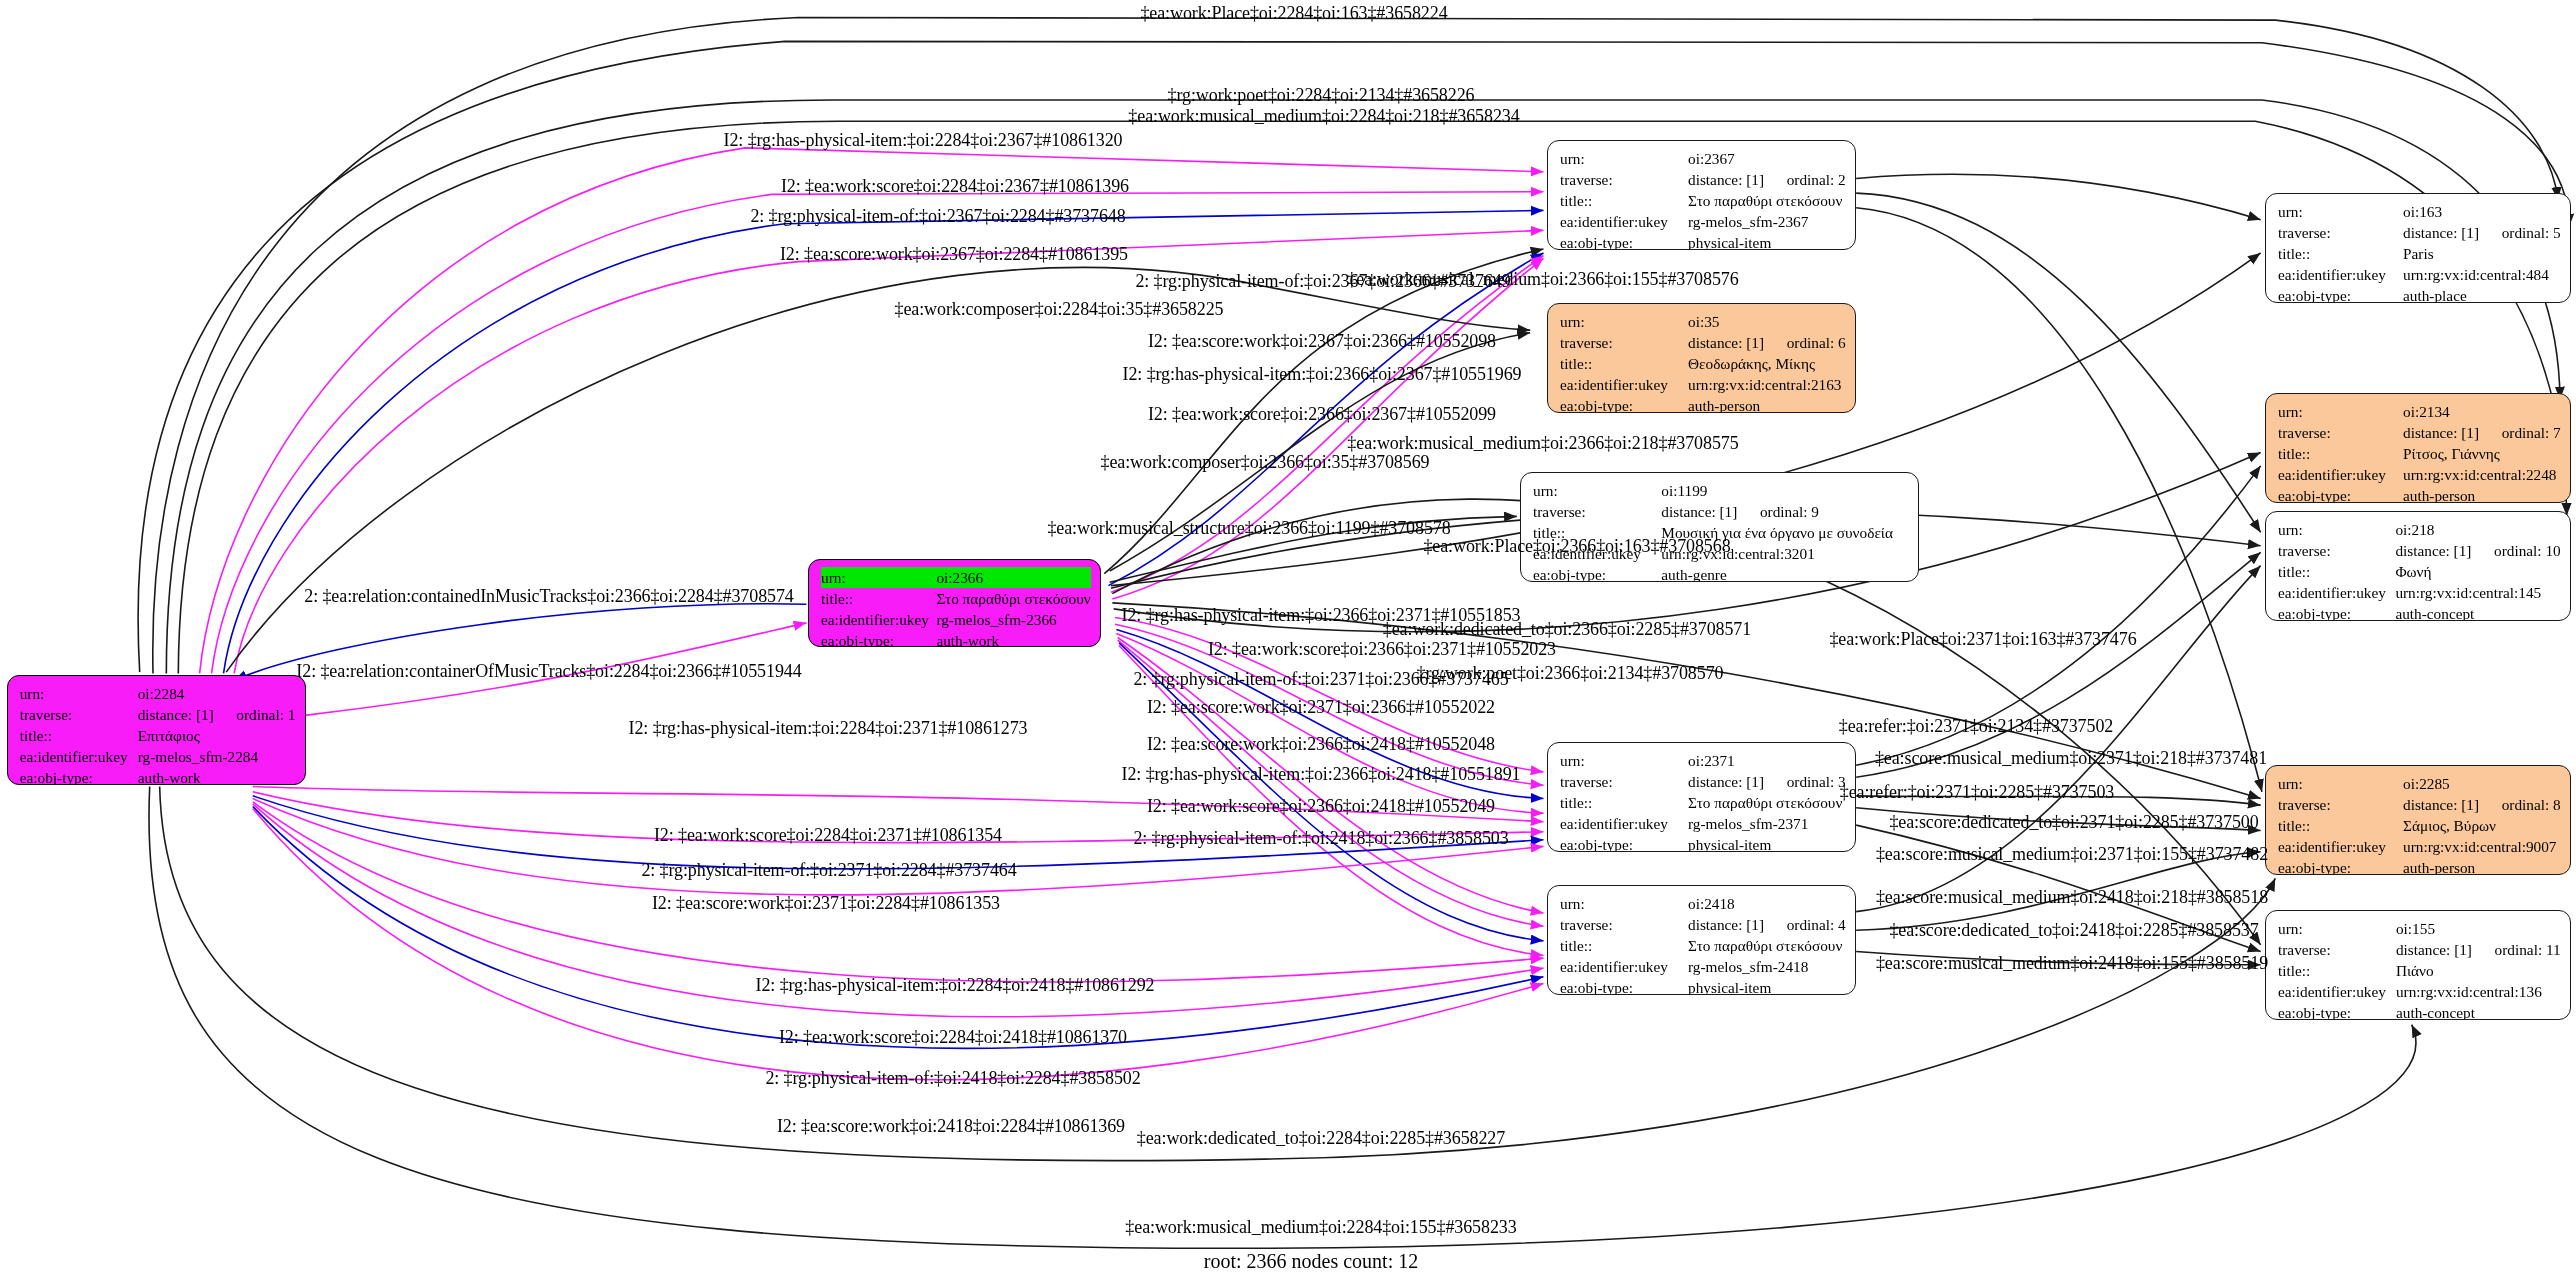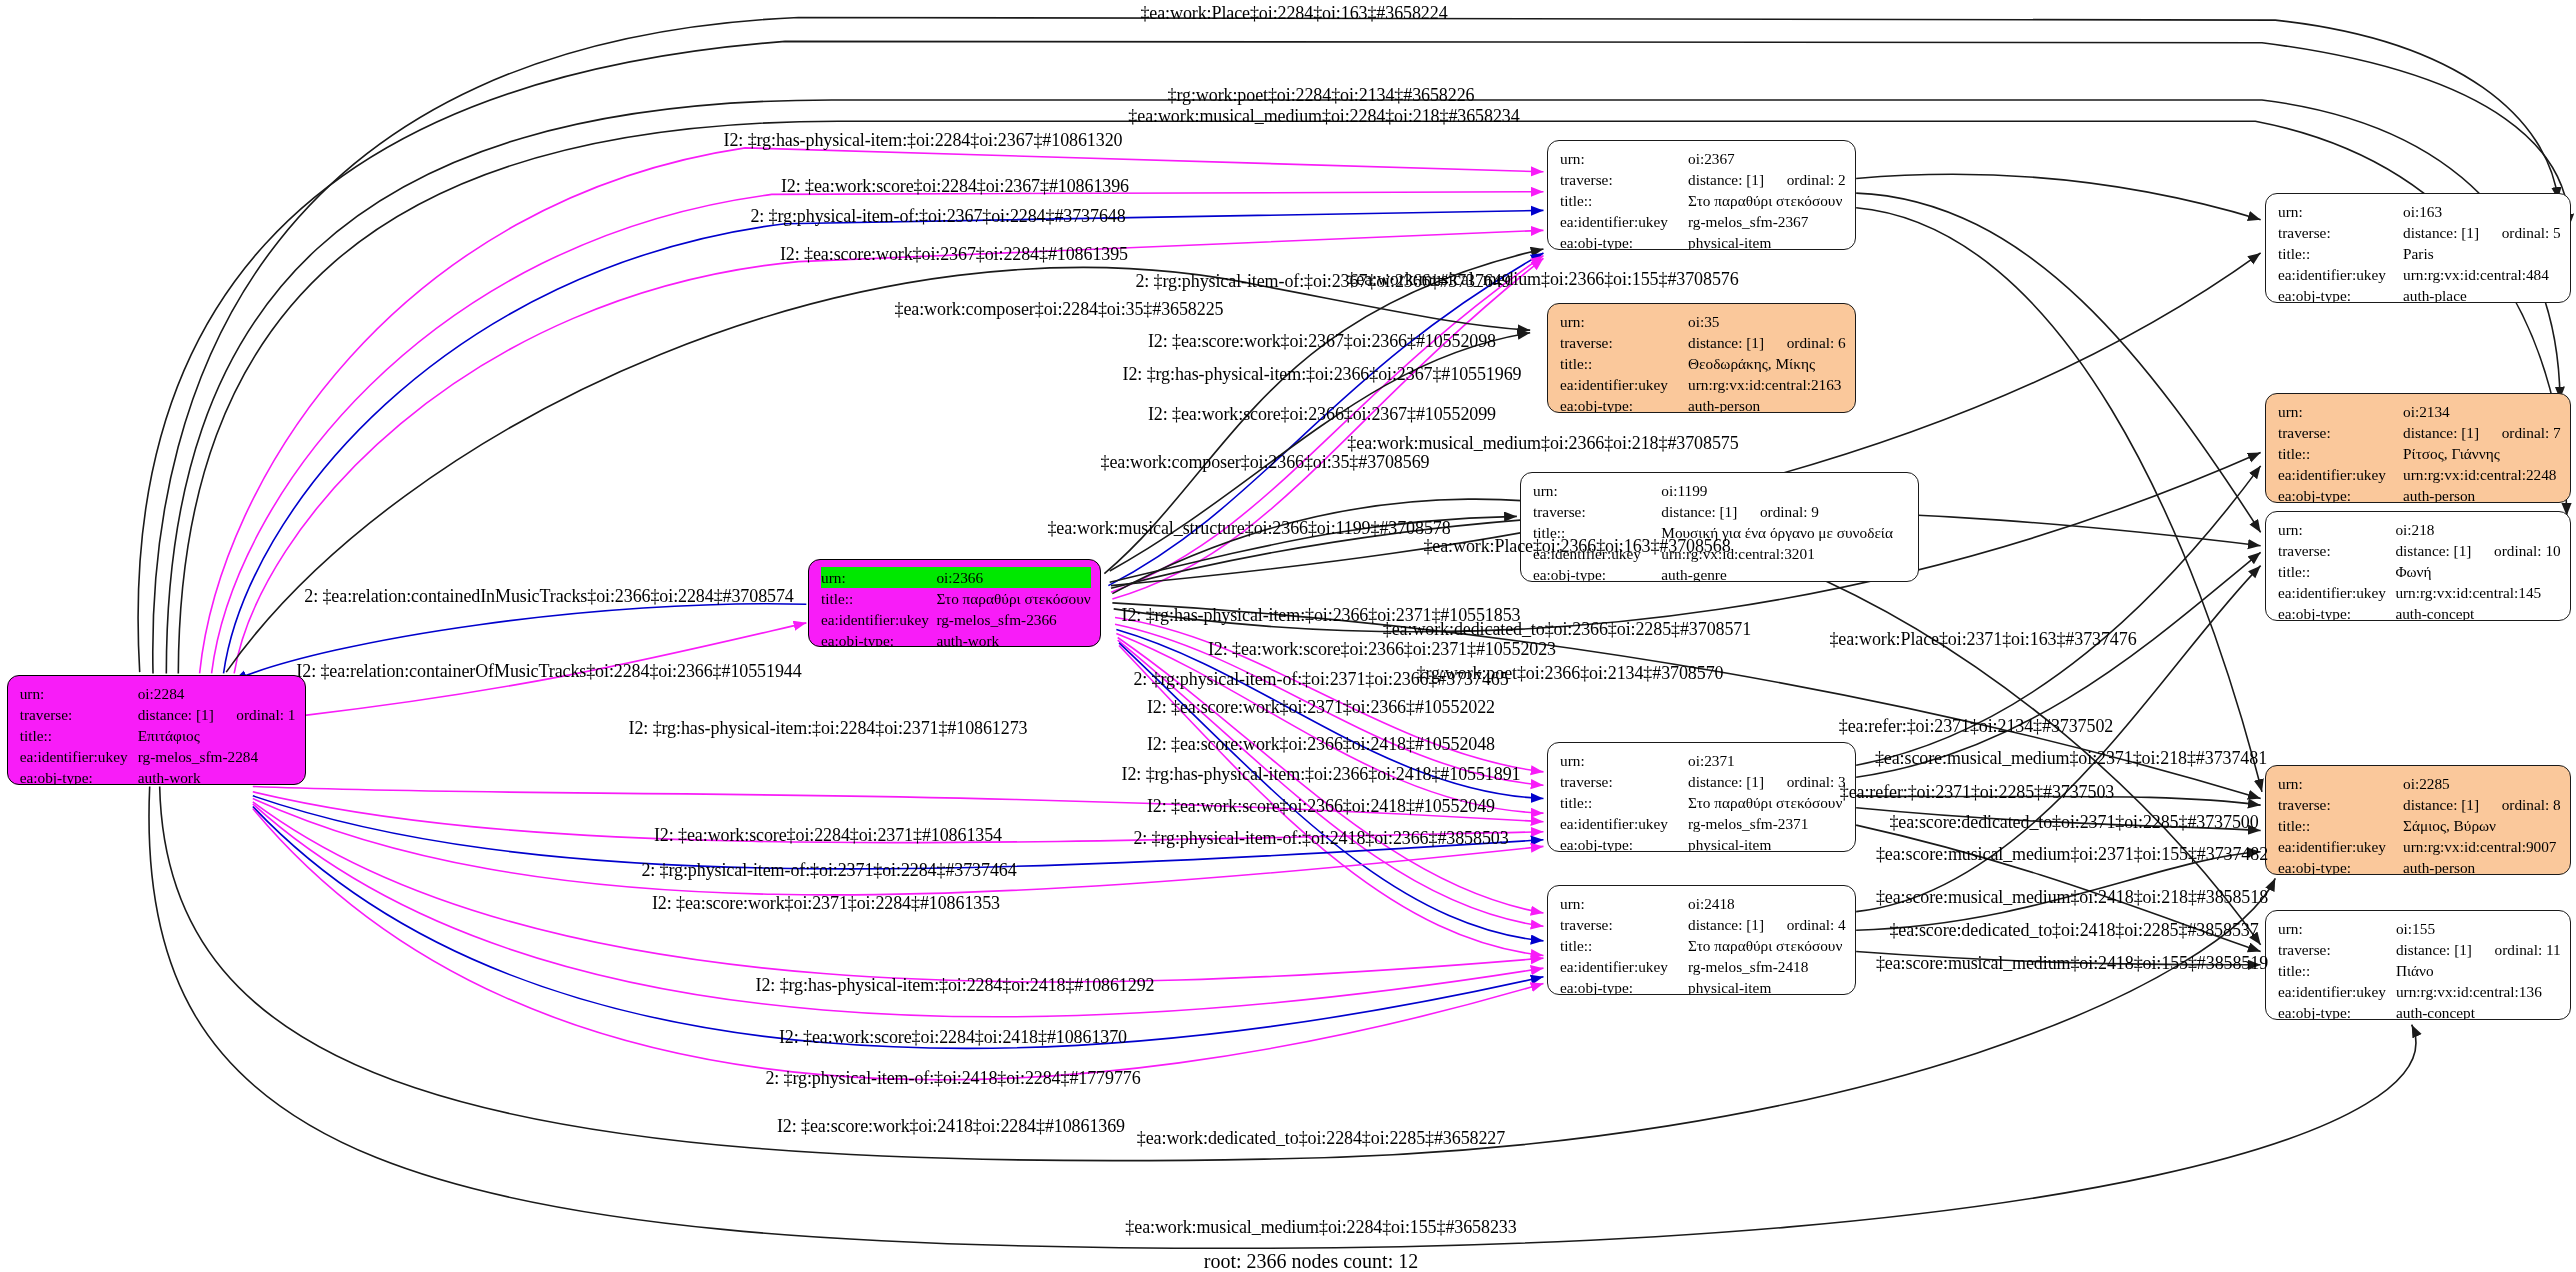--- a/index.html
+++ b/index.html
@@ -492,21 +492,21 @@
       <div class="elabel" style="left: 1321px; top: 838px;">2: ‡rg:physical-item-of:‡oi:2418‡oi:2366‡#3858503</div>
       <div class="elabel" style="left: 2072px; top: 854px;">‡ea:score:musical_medium‡oi:2371‡oi:155‡#3737482</div>
       <div class="elabel" style="left: 828px; top: 835px;">I2: ‡ea:work:score‡oi:2284‡oi:2371‡#10861354</div>
       <div class="elabel" style="left: 829px; top: 870px;">2: ‡rg:physical-item-of:‡oi:2371‡oi:2284‡#3737464</div>
       <div class="elabel" style="left: 2072px; top: 897px;">‡ea:score:musical_medium‡oi:2418‡oi:218‡#3858518</div>
       <div class="elabel" style="left: 826px; top: 903px;">I2: ‡ea:score:work‡oi:2371‡oi:2284‡#10861353</div>
       <div class="elabel" style="left: 2074px; top: 930px;">‡ea:score:dedicated_to‡oi:2418‡oi:2285‡#3858537</div>
       <div class="elabel" style="left: 2072px; top: 963px;">‡ea:score:musical_medium‡oi:2418‡oi:155‡#3858519</div>
       <div class="elabel" style="left: 955px; top: 985px;">I2: ‡rg:has-physical-item:‡oi:2284‡oi:2418‡#10861292</div>
       <div class="elabel" style="left: 953px; top: 1037px;">I2: ‡ea:work:score‡oi:2284‡oi:2418‡#10861370</div>
-      <div class="elabel" style="left: 953px; top: 1078px;">2: ‡rg:physical-item-of:‡oi:2418‡oi:2284‡#1779776</div>
+      <div class="elabel" style="left: 953px; top: 1078px;">2: ‡rg:physical-item-of:‡oi:2418‡oi:2284‡#3858502</div>
       <div class="elabel" style="left: 951px; top: 1126px;">I2: ‡ea:score:work‡oi:2418‡oi:2284‡#10861369</div>
       <div class="elabel" style="left: 1321px; top: 1138px;">‡ea:work:dedicated_to‡oi:2284‡oi:2285‡#3658227</div>
       <div class="elabel" style="left: 1321px; top: 1227px;">‡ea:work:musical_medium‡oi:2284‡oi:155‡#3658233</div>
     </div>
 
   <div class="footer" style="left:1311px;top:1261px;">root: 2366 nodes count: 12</div>
 </div>
 
 
 </body></html>

